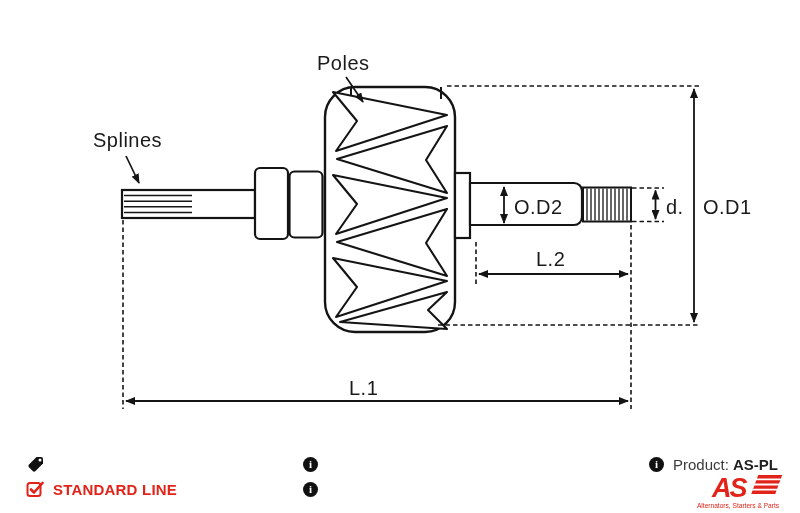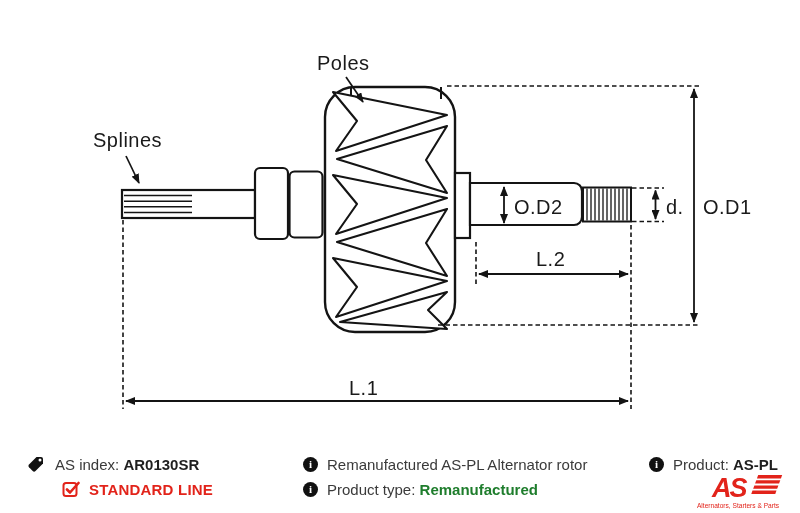--- a/index.html
+++ b/index.html
@@ -126,45 +126,36 @@
   </g>
 </svg>
 
 <div>
 
   <div class="fcell" style="left:26px;top:455px;">
     <svg width="20" height="20" viewBox="0 0 20 20">
       <path d="M3,10.5 L10.5,3 H15 a2,2 0 0 1 2,2 V9.5 L9.5,17 a2,2 0 0 1 -2.8,0 L3,13.3 a2,2 0 0 1 0,-2.8 Z" fill="#111"></path>
       <circle cx="14" cy="6" r="1.5" fill="#fff"></circle>
     </svg>
-    <span class="txt">
-      <span>AS index:</span>
-      <b>AR0130SR</b>
-    </span>
   </div>
 
-  <div class="fcell" style="left:26px;top:480px;margin-left:36px;">
+  <div class="fcell" style="left:26px;top:480px;">
     <svg width="18" height="18" viewBox="0 0 18 18">
       <rect x="1.5" y="3" width="13" height="13" rx="2.5" fill="none" stroke="#e2231a" stroke-width="2"></rect>
       <path d="M5,9.5 L8,12.5 L16.5,3" fill="none" stroke="#e2231a" stroke-width="2.6" stroke-linecap="round" stroke-linejoin="round"></path>
     </svg>
     <span class="red-bold">STANDARD LINE</span>
   </div>
 
   <div class="fcell" style="left:303px;top:455px;">
     <span class="info-icon">i</span>
-    <span class="txt">Remanufactured AS-PL Alternator rotor</span>
   </div>
 
   <div class="fcell" style="left:303px;top:480px;">
     <span class="info-icon">i</span>
-    <span class="txt">
-      <span>Product type:</span>
-      <span class="green-bold">Remanufactured</span>
-    </span>
   </div>
 
   <div class="fcell" style="right:22px;top:455px;">
     <span class="info-icon">i</span>
     <span class="txt">
       <span>Product:</span>
       <b>AS-PL</b>
     </span>
   </div>
 

